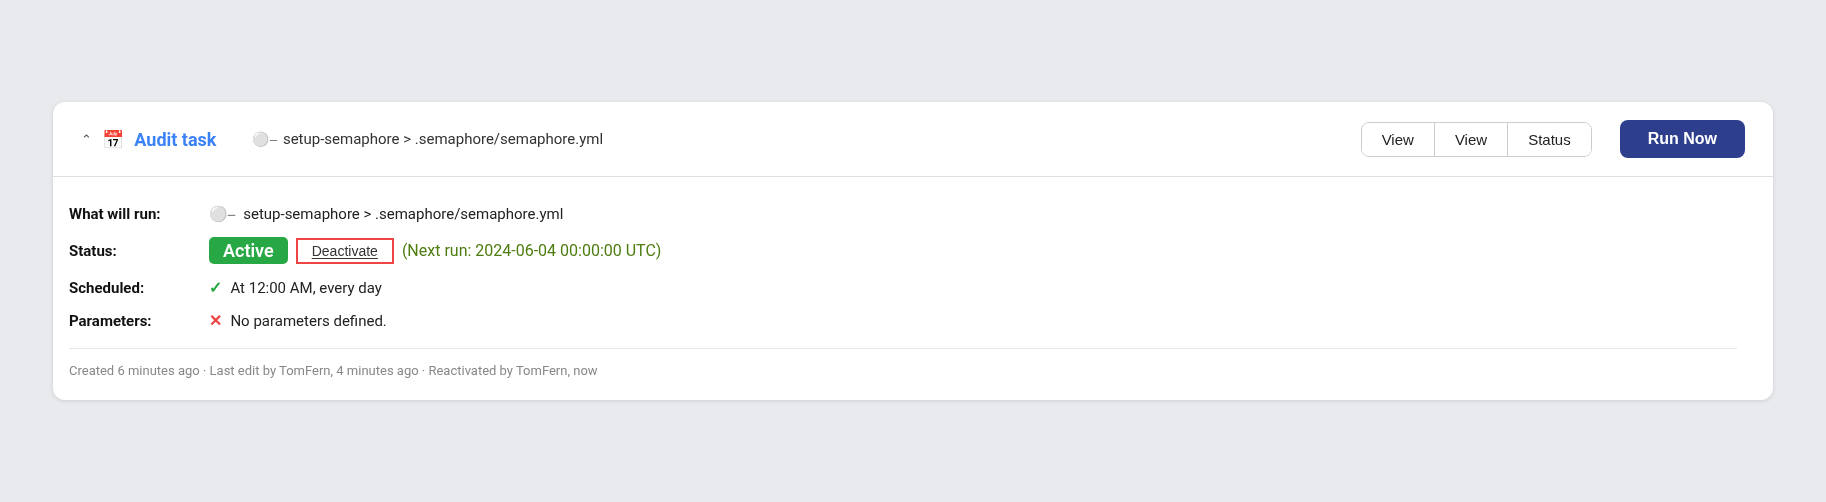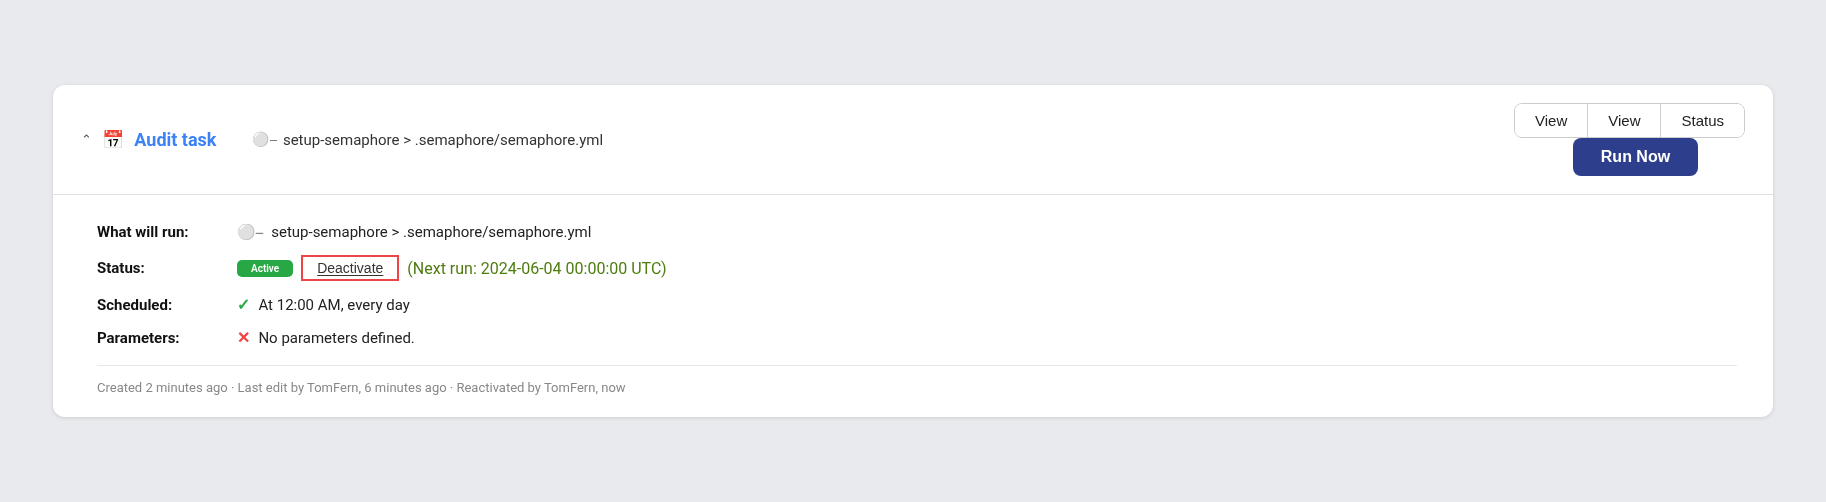--- a/index.html
+++ b/index.html
@@ -59,21 +59,20 @@
     }
     .branch-icon {
       color: #555;
       font-size: 14px;
     }
     .header-actions {
       display: flex;
       align-items: center;
       gap: 0;
       margin-left: auto;
-      flex-direction: column;
     }
     .btn-group {
       display: flex;
       border: 1.5px solid #ccc;
       border-radius: 8px;
       overflow: hidden;
     }
     .btn-group-item {
       padding: 8px 20px;
       background: #fff;
@@ -81,34 +80,34 @@
       font-size: 15px;
       font-weight: 500;
       color: #222;
       cursor: pointer;
       border-right: 1.5px solid #ccc;
     }
     .btn-group-item:last-child {
       border-right: none;
     }
     .btn-run-now {
-      margin-left: 12px;
+      margin-left: 28px;
       padding: 10px 28px;
       background: #2c3e8c;
       color: #fff;
       border: none;
       border-radius: 8px;
       font-size: 16px;
       font-weight: 600;
       cursor: pointer;
     }
 
     
     .card-body {
-      padding: 28px 36px 22px 44px;
+      padding: 28px 36px 22px 16px;
     }
     .info-row {
       display: flex;
       align-items: center;
       margin-bottom: 14px;
       font-size: 15px;
     }
     .info-label {
       font-weight: 700;
       color: #111;
@@ -117,21 +116,21 @@
     }
     .info-value {
       display: flex;
       align-items: center;
       gap: 8px;
       color: #222;
     }
     .badge-active {
       background: #28a745;
       color: #fff;
-      font-size: 10px;
+      font-size: 18px;
       font-weight: 600;
       padding: 3px 14px;
       border-radius: 5px;
     }
     .btn-deactivate {
       padding: 3px 14px;
       background: #fff;
       color: #333;
       border: 2px solid #e44;
       border-radius: 0;
@@ -217,16 +216,16 @@
 
     <div class="info-row">
       <span class="info-label">Parameters:</span>
       <div class="info-value">
         <span class="params-x">✕</span>
         <span>No parameters defined.</span>
       </div>
     </div>
 
     <div class="footer-meta">
-      <span>Created 2 minutes ago · Last edit by TomFern, 6 minutes ago · Reactivated by TomFern, now</span>
+      <span>Created 6 minutes ago · Last edit by TomFern, 4 minutes ago · Reactivated by TomFern, now</span>
     </div>
   </div>
 </div>
 
 </body></html>

